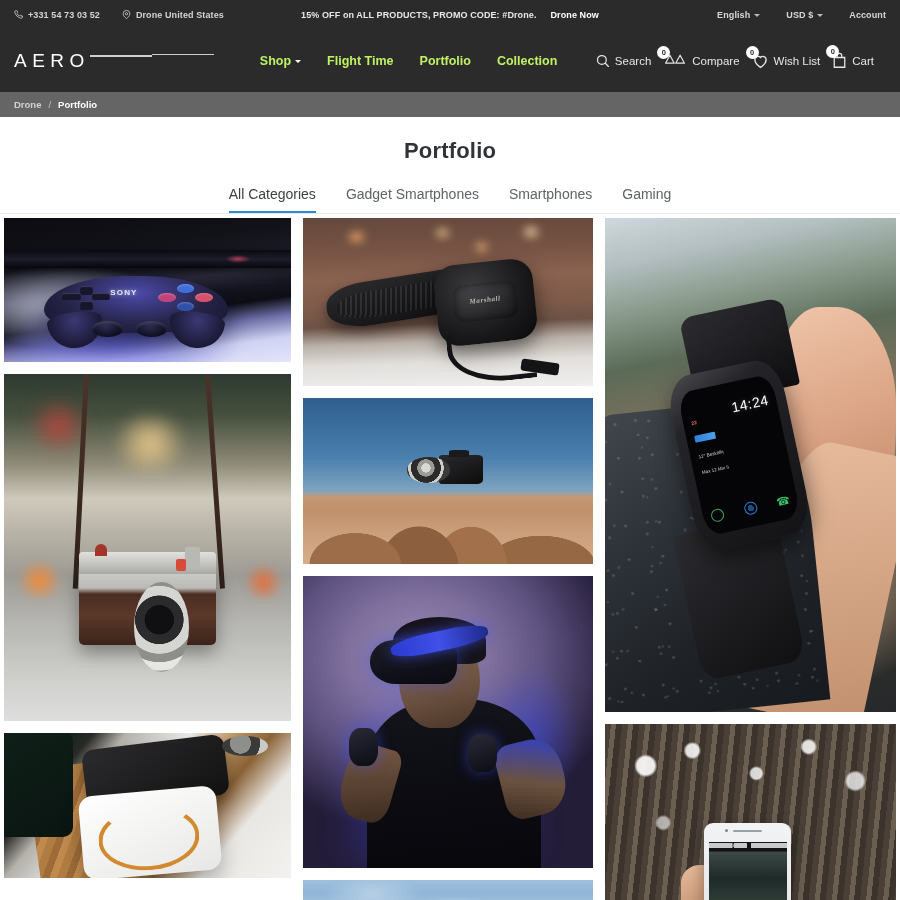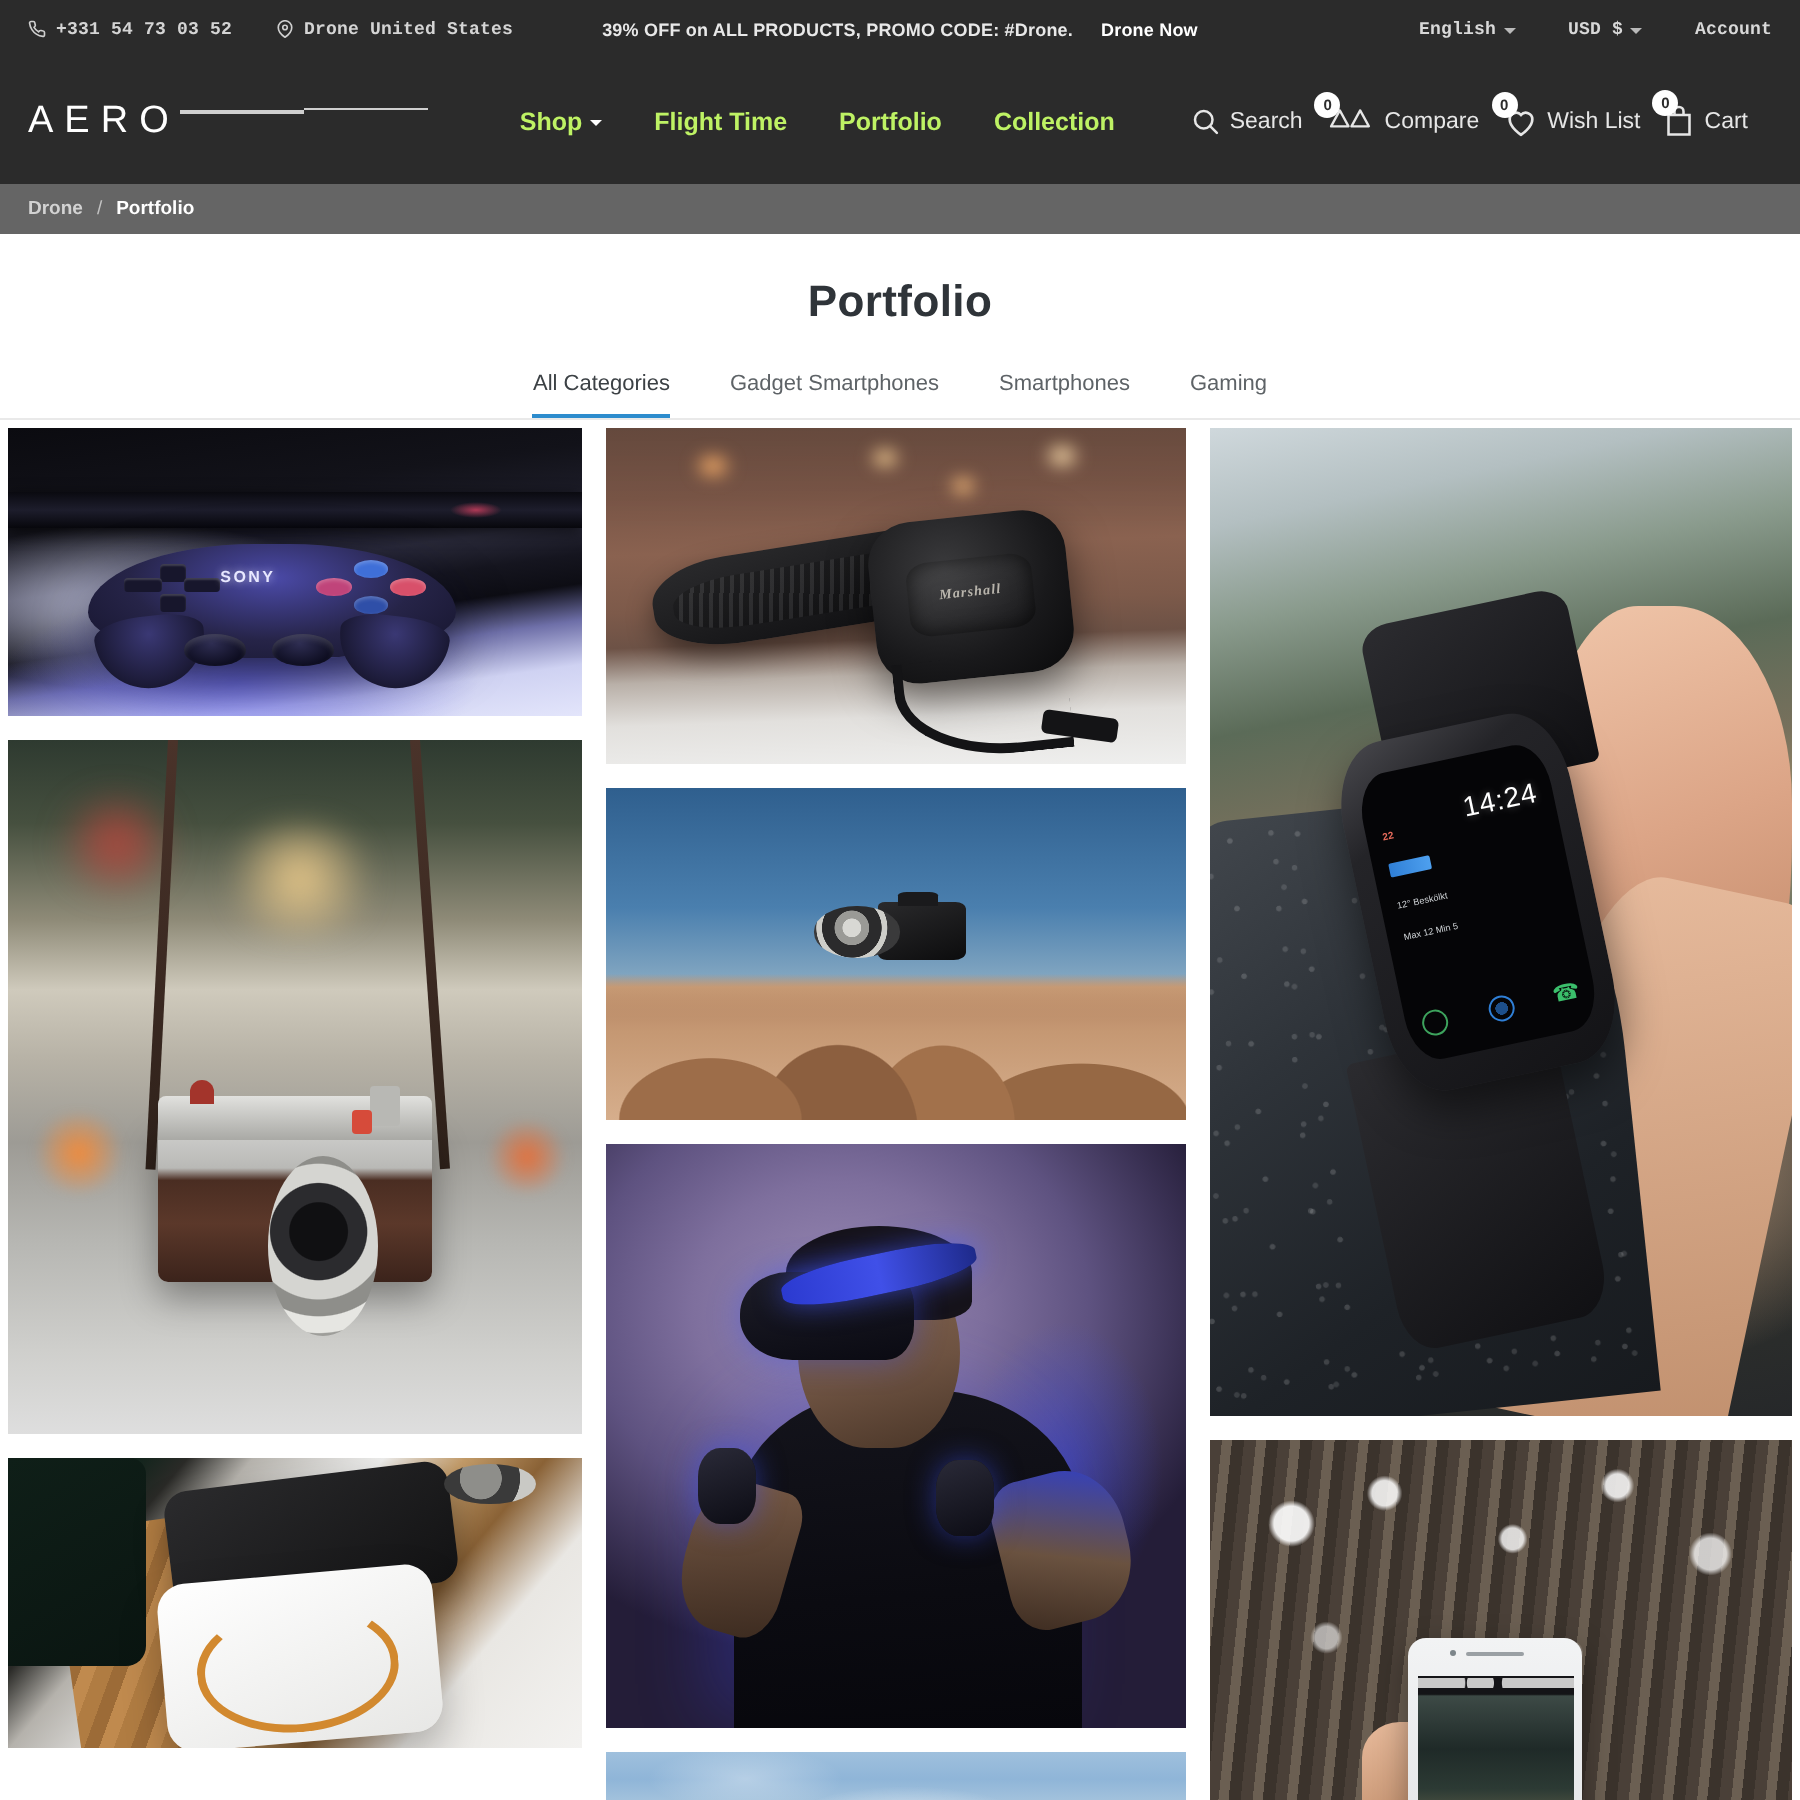--- a/index.html
+++ b/index.html
@@ -16,21 +16,21 @@
     background: #2b2b2b;
     display: flex;
     align-items: center;
     padding: 0 14px;
     color: #d4d4d4;
     font-size: 9px;
     font-weight: 700;
     letter-spacing: .1px;
   }
   .topbar .tb-left { display: flex; align-items: center; gap: 22px; }
-  .tb-item { display: flex; align-items: center; gap: 5px; white-space: nowrap; font-family: Liberation Mono, monospace; }
+  .tb-item { display: flex; align-items: center; gap: 5px; white-space: nowrap; }
   .tb-item svg { display: block; }
   .topbar .tb-center {
     position: absolute; left: 0; right: 0; top: 0; height: 29px;
     display: flex; align-items: center; justify-content: center;
     gap: 14px; pointer-events: none;
   }
   .tb-center span { pointer-events: auto; }
   .tb-promo { color: #e8e8e8; font-weight: 700; font-size: 9px; }
   .tb-shopnow { color: #ffffff; font-weight: 700; font-size: 9px; }
   .topbar .tb-right {
@@ -104,21 +104,21 @@
   }
   .page-title {
     text-align: center; font-size: 22px; font-weight: 700;
     color: #2f3439; letter-spacing: .2px;
   }
   .tabs {
     margin-top: 22px;
     display: flex; justify-content: center; gap: 30px;
   }
   .tab {
-    font-size: 11px; color: #5e6367; padding-bottom: 9px;
+    font-size: 14px; color: #5e6367; padding-bottom: 9px;
     border-bottom: 2.5px solid transparent; white-space: nowrap;
   }
   .tab.active { color: #3c4145; border-bottom-color: #2d8ccd; }
 
   
   .gallery {
     display: flex;
     gap: 12px;
     padding: 0 4px;
     margin-top: 4px;
@@ -546,21 +546,21 @@
         <svg width="9" height="9" viewBox="0 0 24 24" fill="none" stroke="#cfcfcf" stroke-width="2.2">
           <path d="M21 10c0 7-9 13-9 13s-9-6-9-13a9 9 0 0 1 18 0z"></path>
             <circle cx="12" cy="10" r="3"></circle>
         </svg>
       </span>
       <span>Drone United States</span>
     </div>
   </div>
 
   <div class="tb-center">
-    <span class="tb-promo">39% OFF on ALL PRODUCTS, PROMO CODE: #Drone.</span>
+    <span class="tb-promo">15% OFF on ALL PRODUCTS, PROMO CODE: #Drone.</span>
     <span class="tb-shopnow">Drone Now</span>
   </div>
 
   <div class="tb-right">
     <div class="tb-item">
       <span>English</span>
       <span class="caret"></span>
     </div>
     <div class="tb-item">
       <span>USD $</span>

